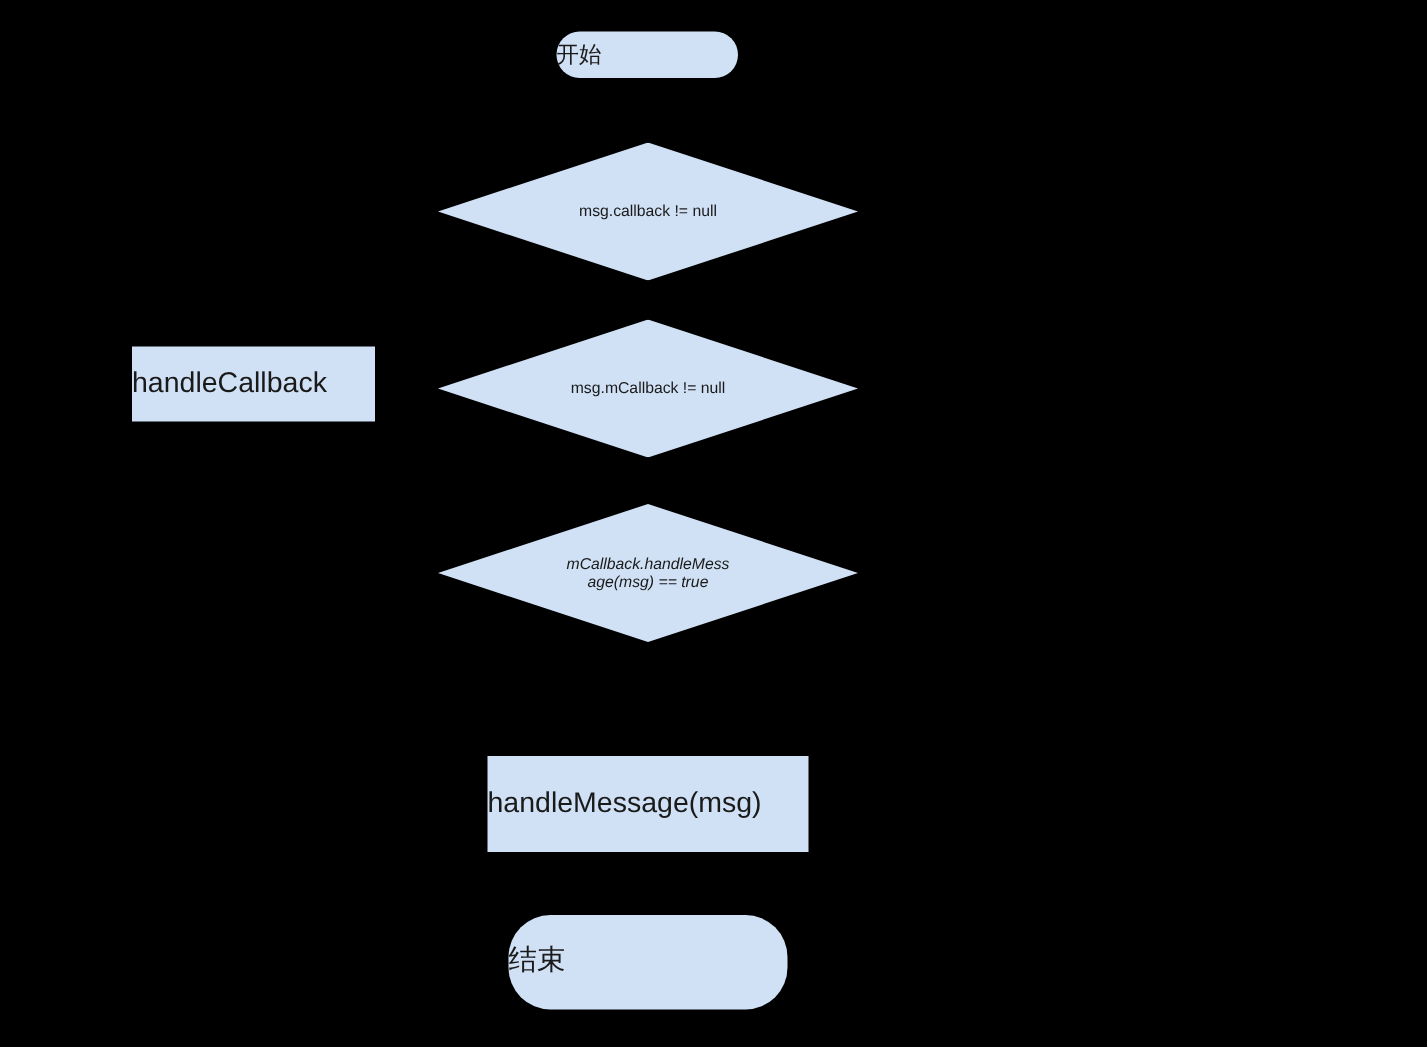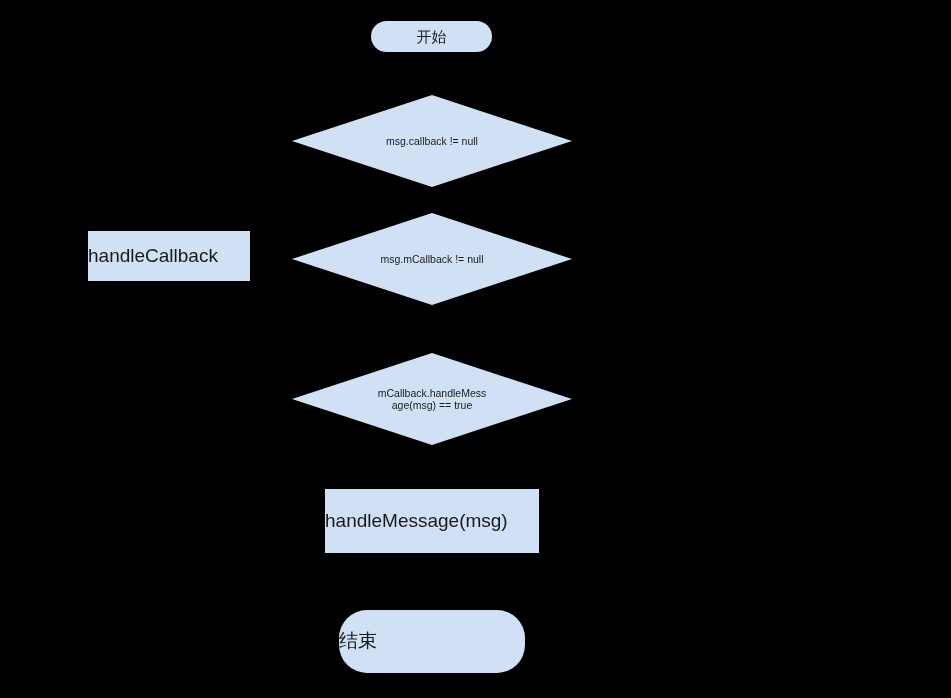--- a/index.html
+++ b/index.html
@@ -27,21 +27,21 @@
     pointer-events: none;
   }
 
   
   .terminator {
     position: absolute;
     background: #d0e1f5;
     border-radius: 999px;
     display: flex;
     align-items: center;
-    justify-content: center;
+    justify-content: flex-start;
   }
   .terminator .node-label {
     font-size: 15px;
   }
 
   
   .process {
     position: absolute;
     background: #d0e1f5;
     display: flex;
@@ -103,27 +103,27 @@
 
   <div class="process" style="left:88px; top:231px; width:162px; height:50px;">
     <span class="node-label">handleCallback</span>
   </div>
 
   <div class="decision" style="left:292px; top:213px; width:280px; height:92px;justify-content:center;">
     <span class="diamond-shape"></span>
     <span class="node-label">msg.mCallback != null</span>
   </div>
 
-  <div class="decision" style="left:292px; top:353px; width:280px; height:92px;">
+  <div class="decision" style="left:292px; top:336px; width:280px; height:92px;font-style:italic;">
     <span class="diamond-shape"></span>
     <span class="node-label">mCallback.handleMess
 age(msg) == true</span>
   </div>
 
-  <div class="process" style="left:325px; top:489px; width:214px; height:64px;">
+  <div class="process" style="left:325px; top:504px; width:214px; height:64px;">
     <span class="node-label">handleMessage(msg)</span>
   </div>
 
   <div class="process" style="left:339px; top:610px; width:186px; height:63px;border-radius:28px;">
     <span class="node-label">结束</span>
   </div>
 
 </div>
 
 </body></html>

